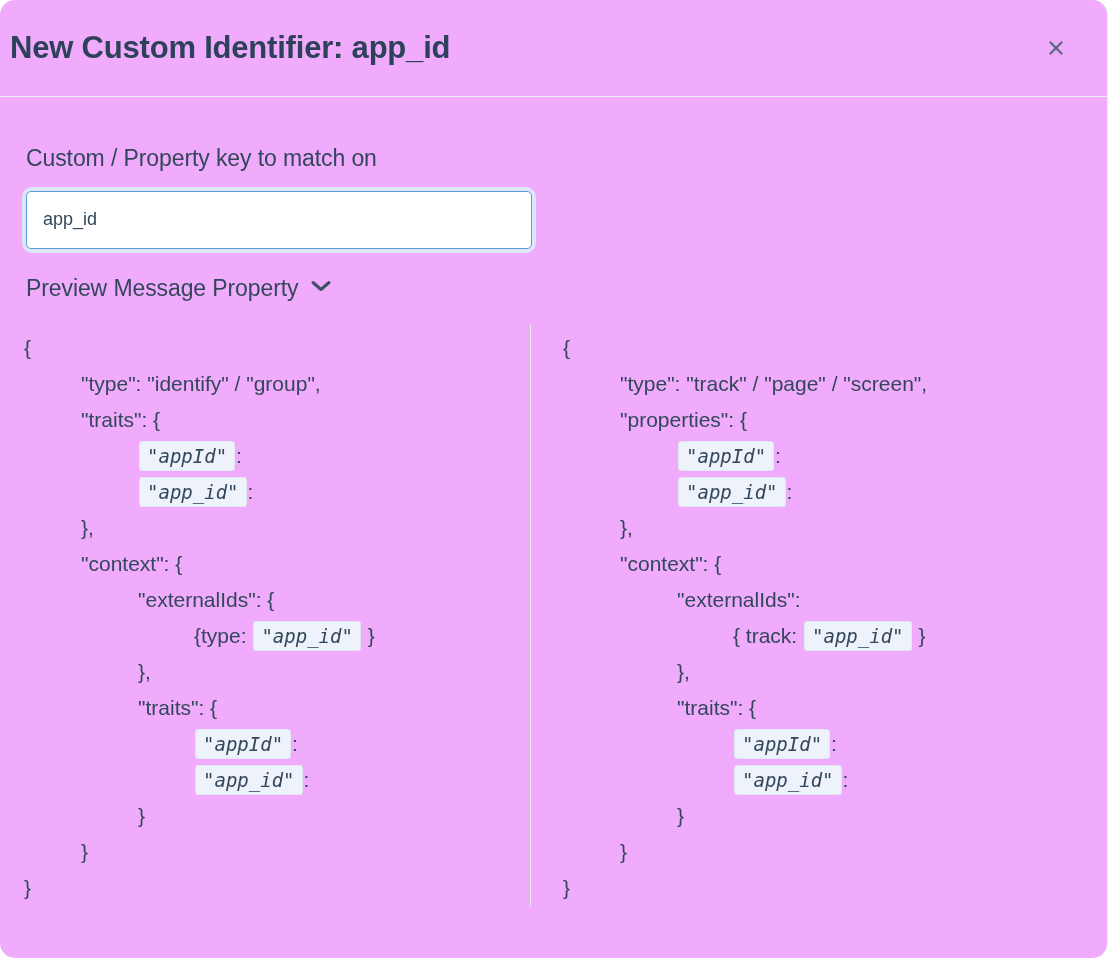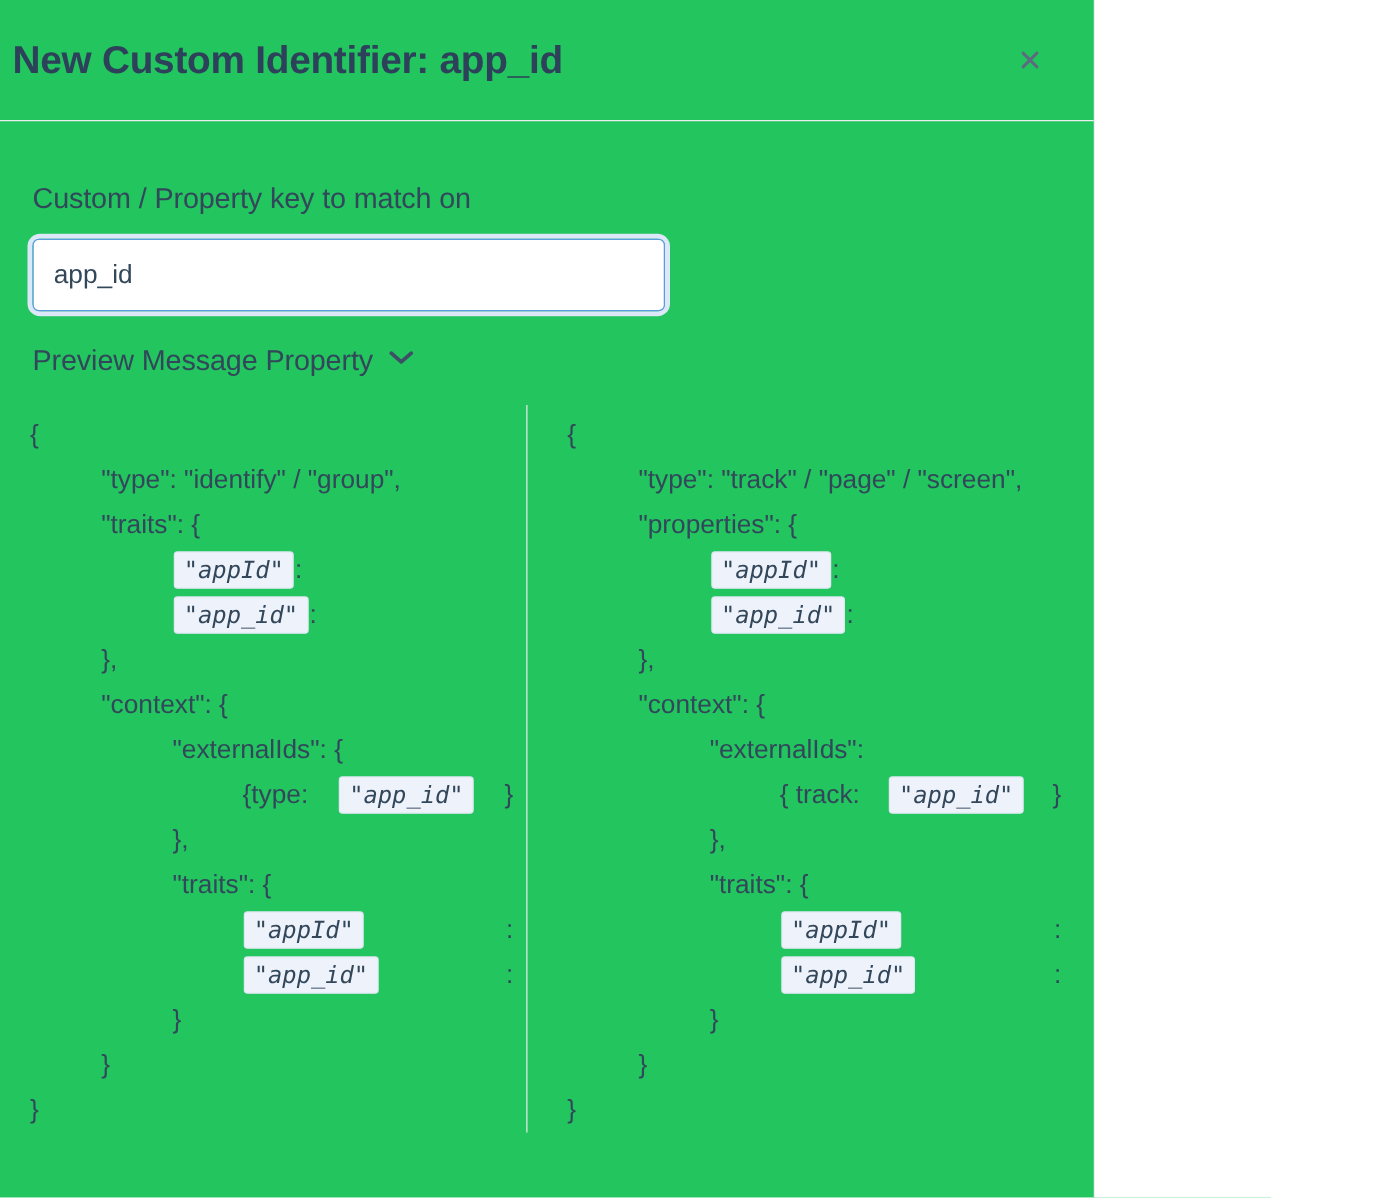--- a/index.html
+++ b/index.html
@@ -11,26 +11,27 @@
     width: 1108px;
     height: 958px;
     font-family: "Liberation Sans", sans-serif;
     color: #33475b;
     overflow: hidden;
     position: relative;
   }
 
   
   .modal {
-    width: 876px;
+    width: 1108px;
     height: 958px;
-    background: #22c55e;
+    background: #f0abfc;
     position: relative;
     box-sizing: border-box;
     border-right: 1px solid #eceef0;
+    border-radius: 15px;
   }
 
   
   .modal-header {
     height: 97px;
     box-sizing: border-box;
     border-bottom: 1px solid #eceef0;
     display: flex;
     align-items: center;
     justify-content: space-between;
@@ -84,21 +85,21 @@
     box-shadow: 0 0 0 4px #dce7f8;
   }
   .text-input {
     width: 100%;
     height: 58px;
     box-sizing: border-box;
     border: 1px solid #5b9ddb;
     border-radius: 5px;
     background: #ffffff;
     font-family: "Liberation Sans", sans-serif;
-    font-size: 21px;
+    font-size: 18px;
     color: #33475b;
     padding: 0 16px;
     outline: none;
     caret-color: #33475b;
   }
   .text-input::placeholder { color: #9aa7b5; }
 
   .disclosure {
     margin-top: 26px;
     display: inline-flex;
@@ -141,21 +142,21 @@
     line-height: 36px;
     height: 36px;
     color: #33475b;
     white-space: pre;
     display: flex;
     align-items: center;
   }
   .ind-0 { padding-left: 0px; }
   .ind-1 { padding-left: 57px; }
   .ind-2 { padding-left: 114px; }
-  .ind-3 { padding-left: 170px; justify-content: space-between; }
+  .ind-3 { padding-left: 170px; }
 
   .chip {
     display: inline-block;
     background: #eef2fa;
     border: 1px solid #e0e7f3;
     border-radius: 3px;
     font-family: "DejaVu Sans Mono", monospace;
     font-style: italic;
     font-size: 19px;
     line-height: 28px;

